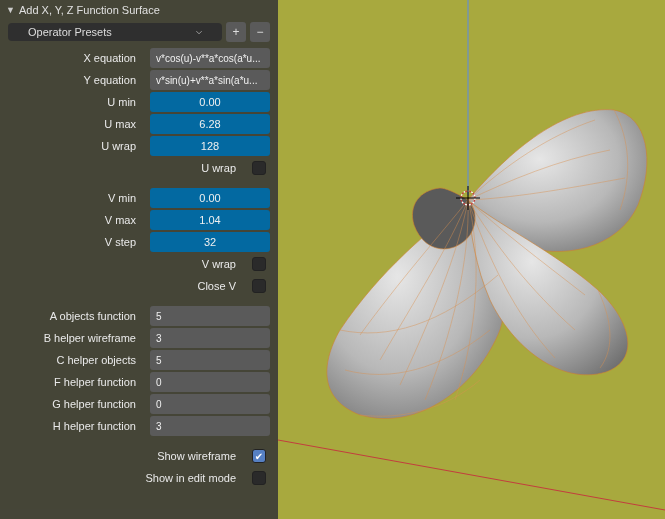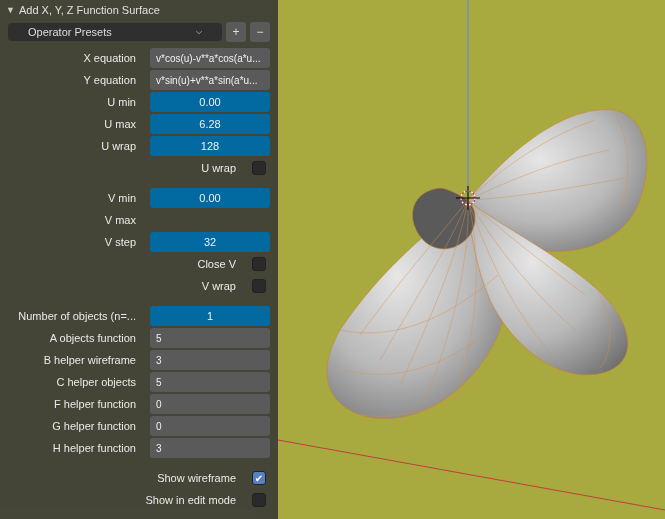--- a/index.html
+++ b/index.html
@@ -183,40 +183,37 @@
     </div>
 
     <div class="spacer"></div>
 
     <div class="row">
       <div class="label">V min</div>
       <div class="field input-num">0.00</div>
     </div>
     <div class="row">
       <div class="label">V max</div>
+      <div class="field input-num">1.04</div>
     </div>
     <div class="row">
       <div class="label">V step</div>
       <div class="field input-num">32</div>
     </div>
     <div class="row check">
+      <span class="clabel">V wrap</span>
+      <div class="checkbox"></div>
+    </div>
+    <div class="row check">
       <span class="clabel">Close V</span>
       <div class="checkbox"></div>
     </div>
-    <div class="row check">
-      <span class="clabel">V wrap</span>
-      <div class="checkbox"></div>
-    </div>
 
     <div class="spacer"></div>
 
-    <div class="row">
-      <div class="label">Number of objects (n=...</div>
-      <div class="field input-num">1</div>
-    </div>
     <div class="row">
       <div class="label">A objects function</div>
       <div class="field input-text">5</div>
     </div>
     <div class="row">
       <div class="label">B helper wireframe</div>
       <div class="field input-text">3</div>
     </div>
     <div class="row">
       <div class="label">C helper objects</div>

